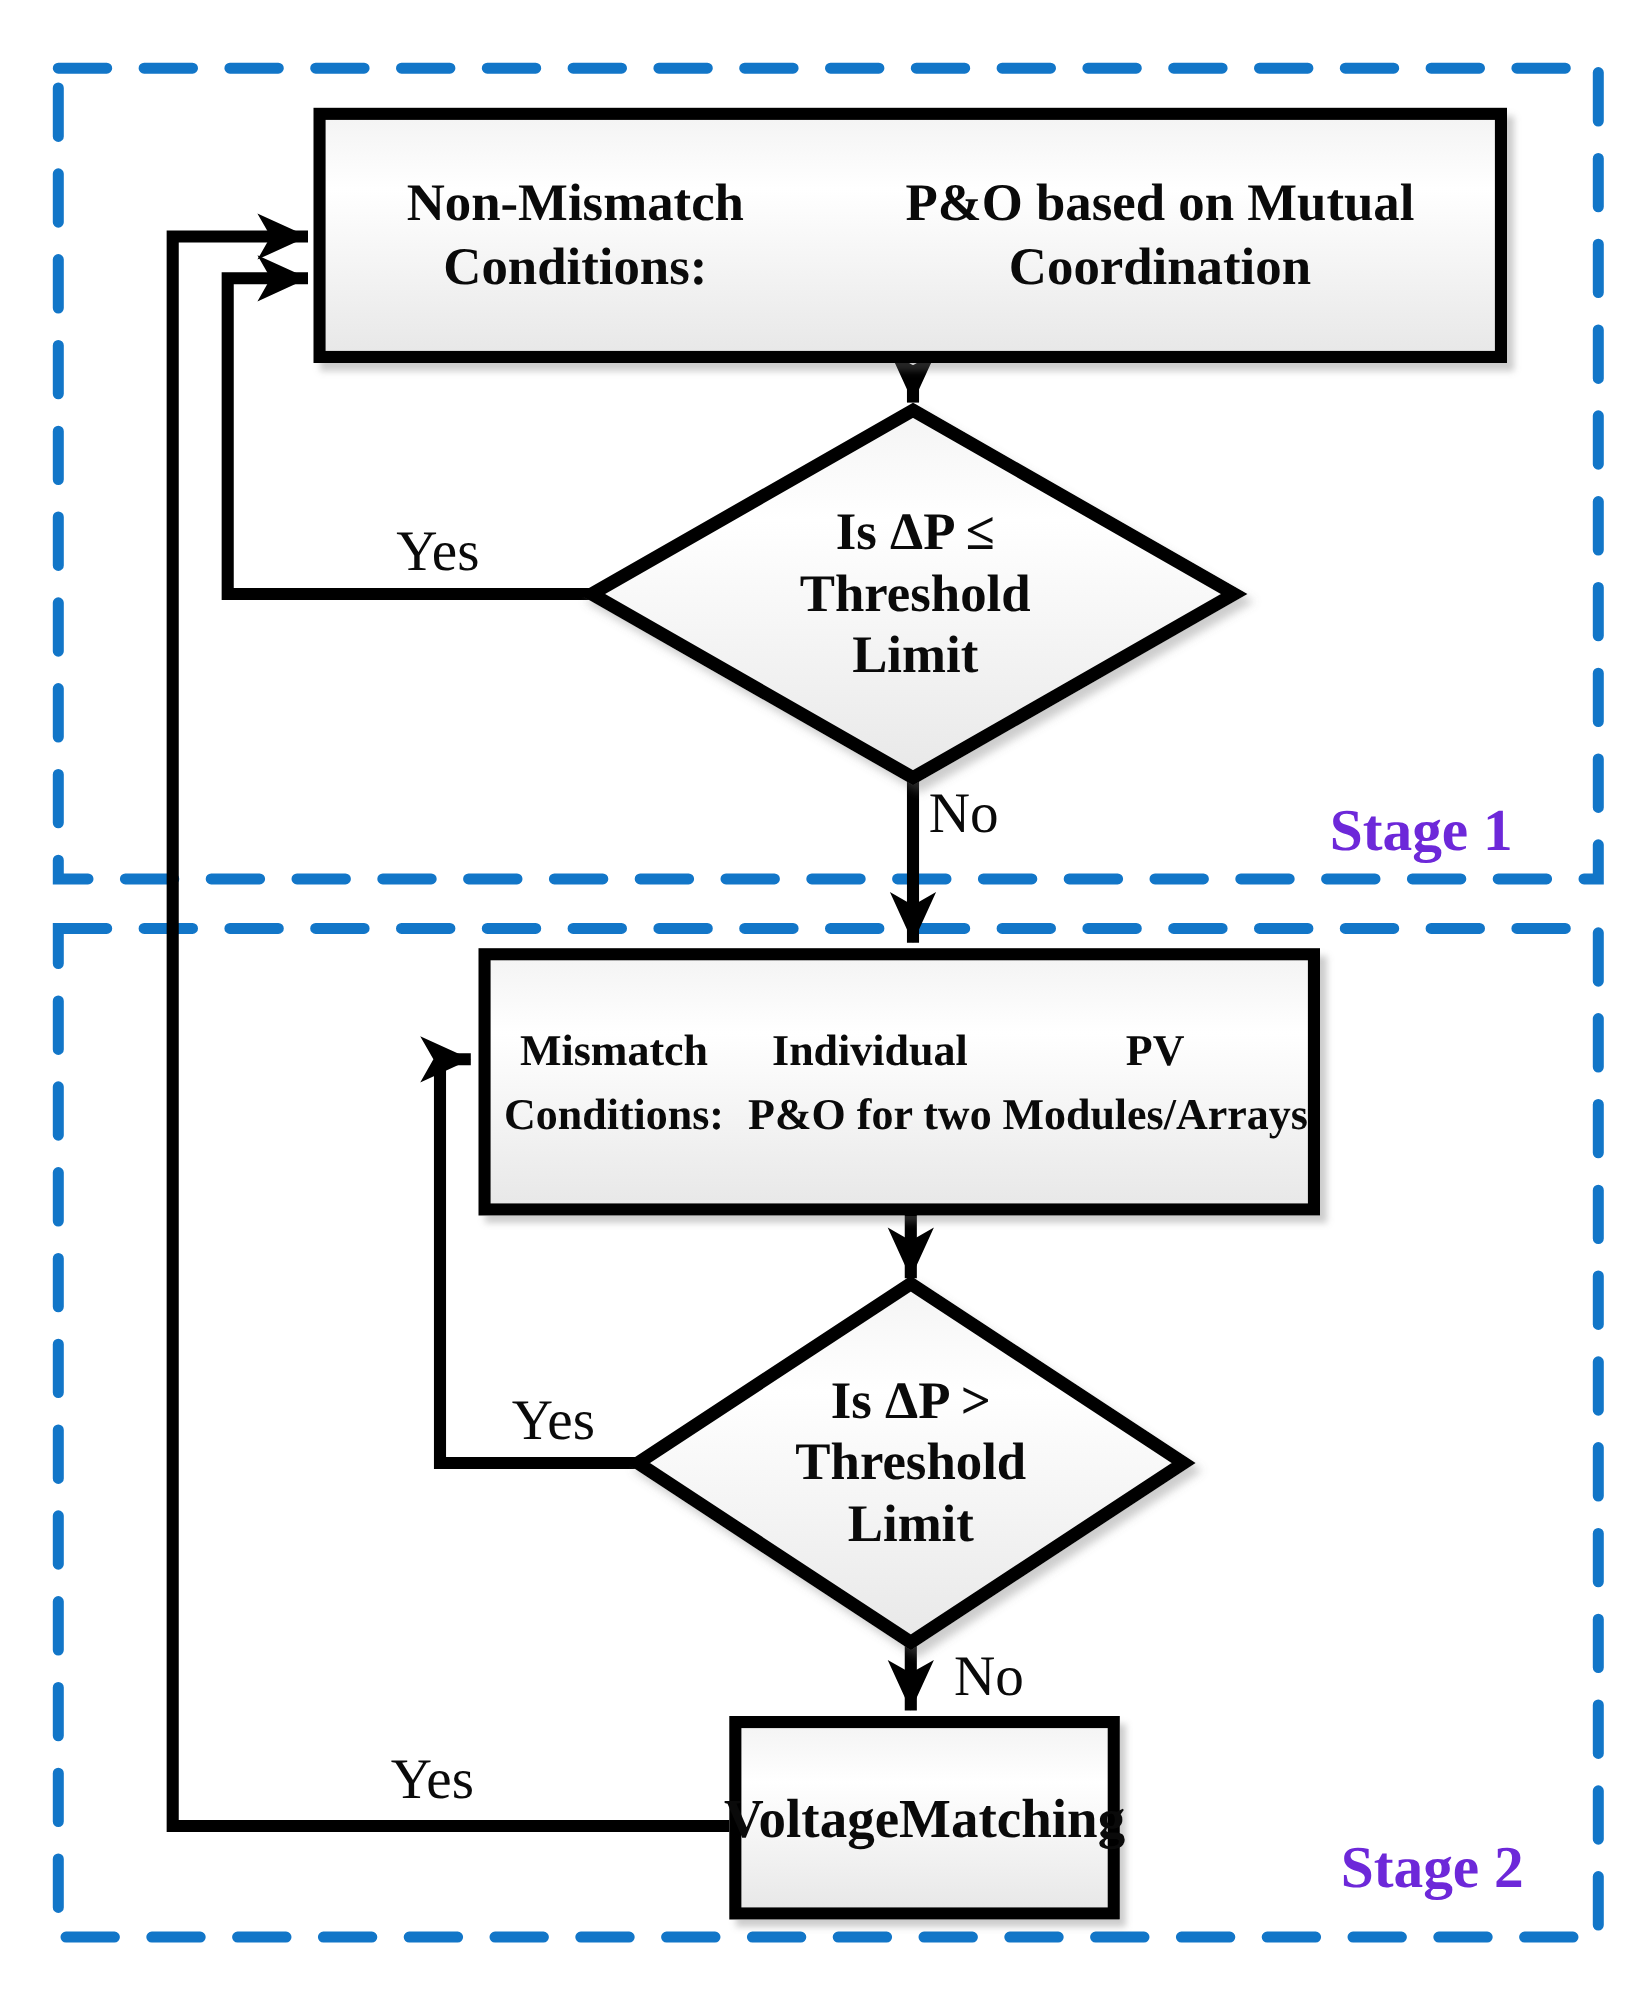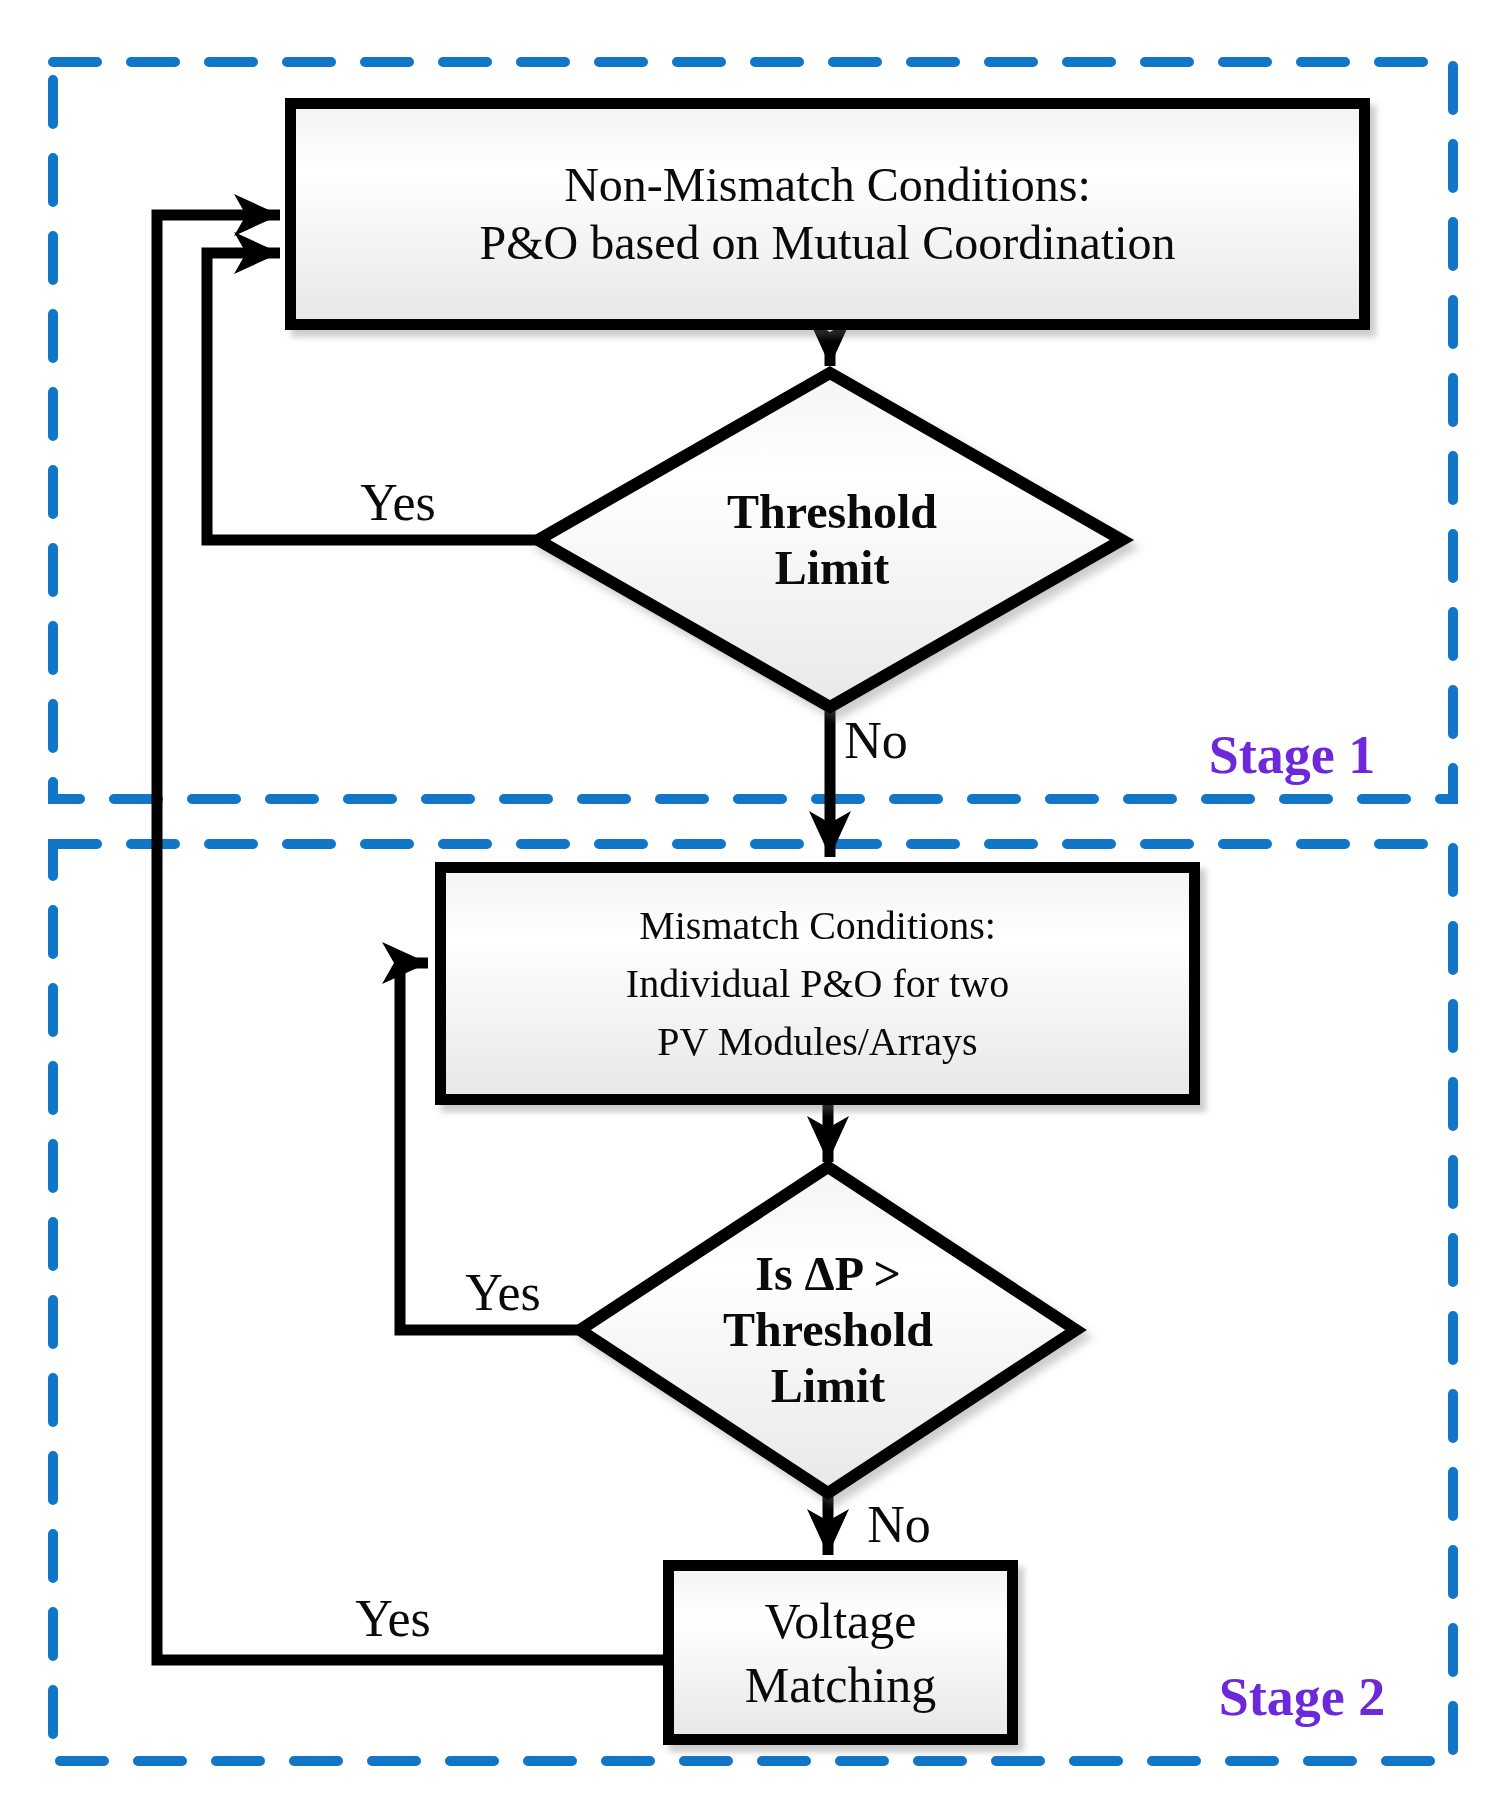--- a/index.html
+++ b/index.html
@@ -12,25 +12,25 @@
     overflow:hidden;
   }
   #wires{position:absolute;left:0;top:0;width:1502px;height:1819px;}
   .node-box{
     position:absolute;
     box-sizing:border-box;
     border:11px solid #000;
     background:linear-gradient(180deg,#f4f4f4 0%,#ffffff 30%,#e8e8e8 100%);
     box-shadow:6px 7px 6px rgba(110,110,110,0.35);
     display:flex;
-    flex-direction:column;
+    flex-direction:row;
     justify-content:center;
     align-items:center;
     text-align:center;
-    font-weight:normal;
+    font-weight:bold;
     color:#0a0a0a;
   }
   #non-mismatch-box{left:285px;top:98px;width:1085px;height:232px;font-size:48px;line-height:58px;}
   #mismatch-box{left:435px;top:862px;width:765px;height:243px;font-size:40px;line-height:58px;}
   #voltage-matching-box{left:663px;top:1560px;width:355px;height:185px;font-size:50px;line-height:64px;}
   .diamond-text{
     position:absolute;
     width:440px;
     transform:translate(-50%,-50%);
     text-align:center;
@@ -112,20 +112,21 @@
     <div>Individual P&amp;O for two</div>
     <div>PV Modules/Arrays</div>
   </div>
 
   <div id="voltage-matching-box" class="node-box">
     <div>Voltage</div>
     <div>Matching</div>
   </div>
 
   <div id="decision1-text" class="diamond-text">
+    <div>Is ΔP ≤</div>
     <div>Threshold</div>
     <div>Limit</div>
   </div>
   <div id="decision2-text" class="diamond-text">
     <div>Is ΔP &gt;</div>
     <div>Threshold</div>
     <div>Limit</div>
   </div>
 
   <div id="label-yes1" class="edge-label">Yes</div>

